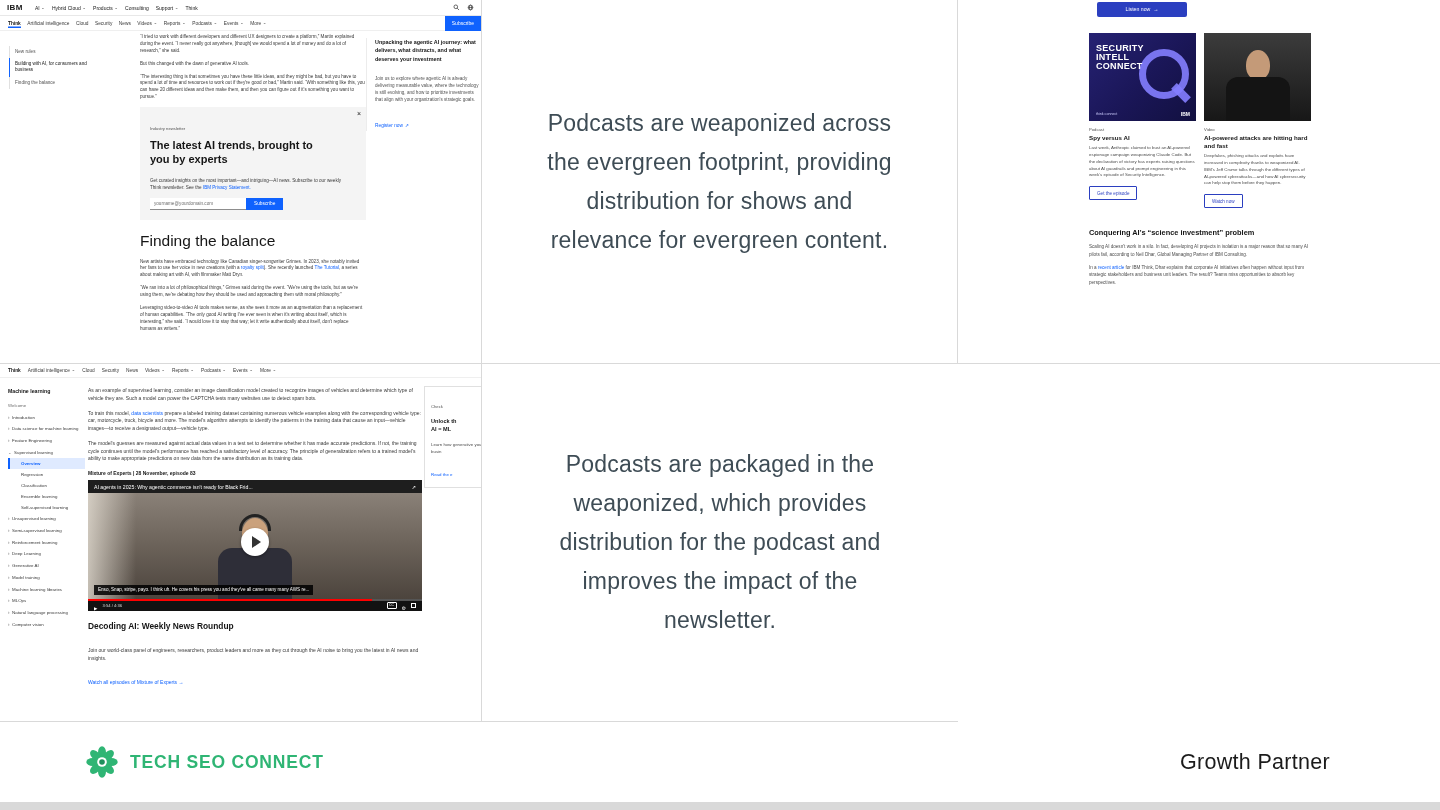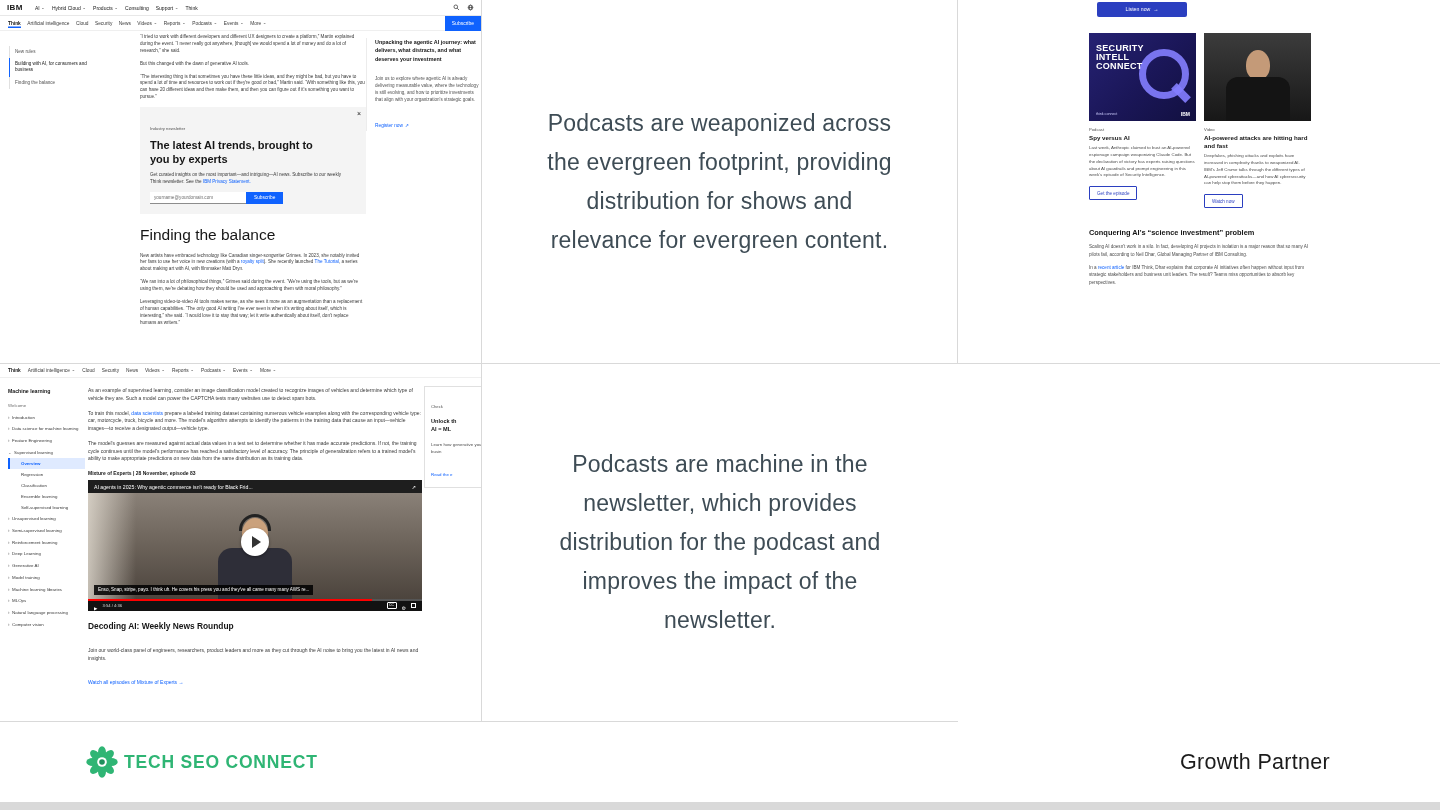--- a/index.html
+++ b/index.html
@@ -43,21 +43,21 @@
   .toc-i { font-size:4.6px; color:#525252; padding:3px 0 3px 5px; border-left:1.5px solid #e0e0e0; line-height:1.35; }
   .toc-i.act { border-left-color:#0f62fe; color:#161616; }
 
   .art { position:absolute; left:140px; top:34px; width:226px; }
   .art > p, .art .nl-body { font-size:4.6px; line-height:1.5; color:#393939; margin-bottom:6px; }
 
   .nl-box { position:relative; background:#f4f4f4; padding:9px 10px 10px; margin:4px 0 10px; }
   .nl-kicker { font-size:4.2px; color:#525252; }
   .nl-close { position:absolute; right:5px; top:3px; font-size:7px; color:#161616; cursor:pointer; }
   .nl-close::before { content:"×"; }
-  .nl-box h3 { font-size:11px; font-weight:600; line-height:1.3; color:#161616; margin:4px 0 5px; width:175px; }
+  .nl-box h3 { font-size:11px; font-weight:600; line-height:1.3; color:#161616; margin:4px 0 11px; width:175px; }
   .nl-body { width:195px; }
   .nl-form { display:flex; }
   .nl-form input { width:96px; height:12px; border:none; border-bottom:1px solid #8d8d8d; background:#fff;
                    font-size:4.6px; padding:0 4px; font-family:inherit; color:#161616; }
   .nl-form input::placeholder { color:#6f6f6f; }
   .blue-btn { height:12px; background:#0f62fe; border:none; color:#fff; font-size:4.8px;
               padding:0 8px; font-family:inherit; cursor:pointer; }
 
   .art-h { font-size:15.5px; font-weight:400; color:#161616; margin:12px 0 9px; }
 
@@ -150,21 +150,21 @@
   .ml-card { position:absolute; left:424px; top:22px; width:74px; border:1px solid #e0e0e0;
              padding:7px 6px; background:#fff; }
   .mc-k { font-size:4.2px; color:#525252; }
   .mc-t { font-size:5.6px; font-weight:700; line-height:1.45; margin:5px 0 9px; display:flex; flex-direction:column; color:#161616; }
   .ml-card p { font-size:4.4px; line-height:1.5; color:#4c4c4c; margin-bottom:7px; }
   .ml-card .lnk { font-size:4.4px; }
 
   
   .footer { position:absolute; left:0; top:722px; width:1440px; height:80px; display:flex;
             align-items:center; justify-content:space-between; padding:0 110px 0 84px; background:#fff; }
-  .brand { display:flex; align-items:center; gap:4px; }
+  .brand { display:flex; align-items:center; gap:10px; }
   .brand-name { font-size:17.5px; font-weight:700; color:#2fb574; letter-spacing:0.8px; }
   .slide-title { font-size:21.5px; color:#1b1b1b; font-weight:500; letter-spacing:0.3px; }
   .bottom-strip { position:absolute; left:0; top:802px; width:1440px; height:8px; background:#d9d9d9; }
 </style>
 </head>
 <body>
 
 <div class="slide">
   <div class="grid">
 
@@ -464,21 +464,21 @@
             <span>Unlock th</span>
             <span>AI = ML</span>
           </div>
           <p>Learn how generative your busin</p>
           <a class="lnk">Read the e</a>
         </div>
       </div>
     </section>
 
     <section class="cell anno">
-      <p>Podcasts are machine in the newsletter, which provides distribution for the podcast and improves the impact of the newsletter.</p>
+      <p>Podcasts are packaged in the weaponized, which provides distribution for the podcast and improves the impact of the newsletter.</p>
     </section>
   </div>
 
   <footer class="footer">
     <div class="brand">
       <svg width="36" height="36" viewBox="0 0 36 36">
         <g fill="#2fb574">
           <ellipse cx="18" cy="8.5" rx="4" ry="6.2"></ellipse>
           <ellipse cx="18" cy="8.5" rx="4" ry="6.2" transform="rotate(45 18 18)"></ellipse>
           <ellipse cx="18" cy="8.5" rx="4" ry="6.2" transform="rotate(90 18 18)"></ellipse>

